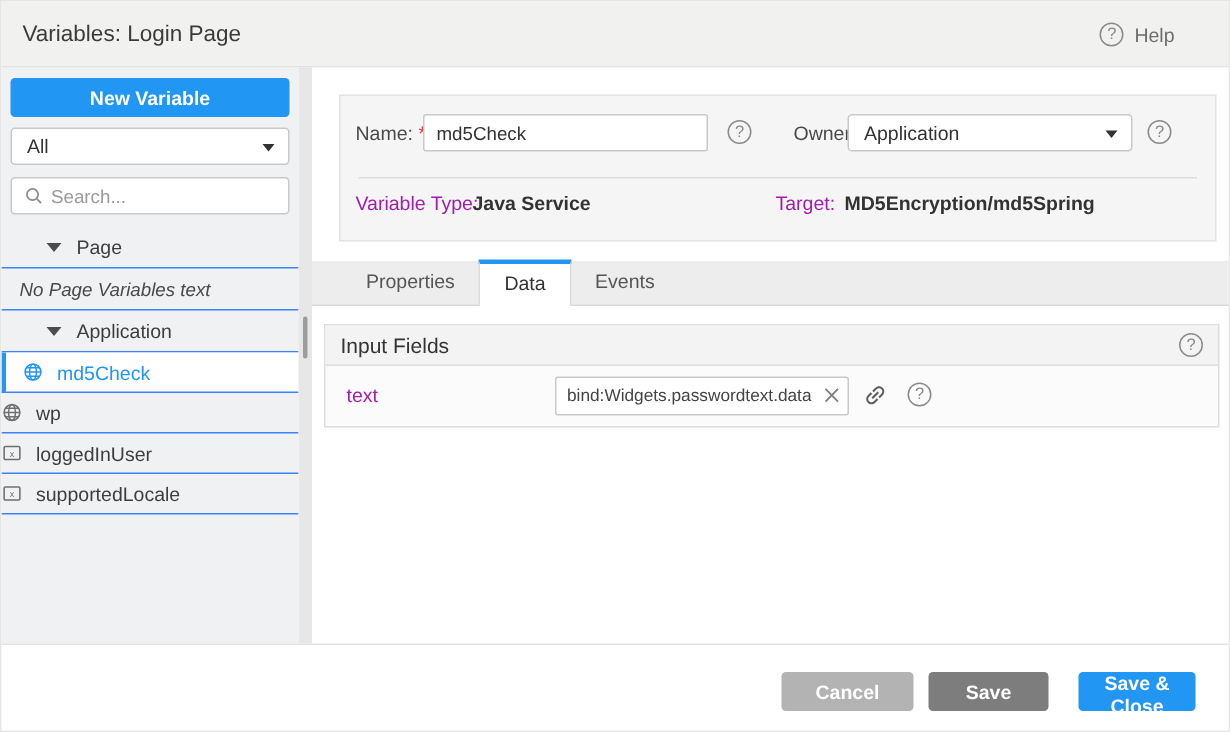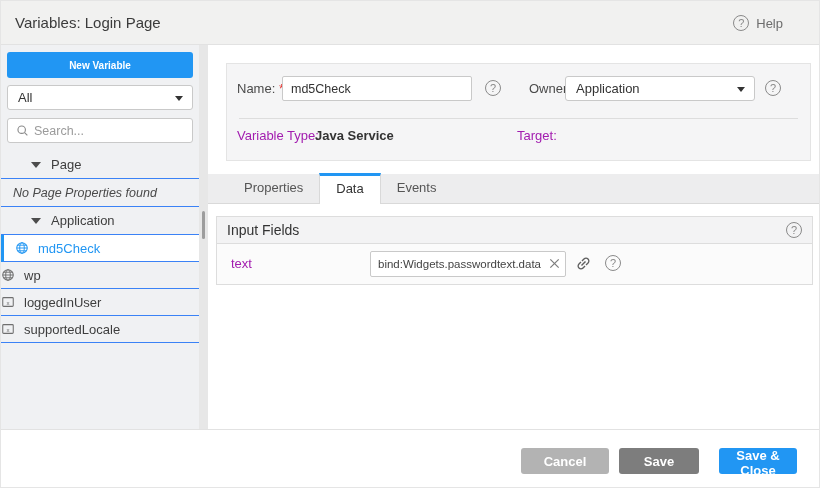--- a/index.html
+++ b/index.html
@@ -10,21 +10,21 @@
   
   .hdr { position:absolute; left:0; top:0; width:820px; height:44px; background:#f1f1f0; border-bottom:1px solid #e2e2e2;padding-left:16px; }
   .hdr-title { position:absolute; left:14px; top:0; line-height:44px; font-size:15px; color:#3b3b3b; }
   .hdr-help { position:absolute; right:38px; top:14px; display:flex; align-items:center; gap:7px; color:#6d6d6d; font-size:13px; cursor:pointer; }
 
   .qmark { display:inline-block; width:16px; height:16px; border:1px solid #8a8a8a; border-radius:50%; color:#8a8a8a; font-size:11px; line-height:14px; text-align:center; }
   .qmark::before { content:"?"; }
 
   
   .sidebar { position:absolute; left:0; top:44px; width:198px; height:386px; background:#f0f1f3; border-bottom:1px solid #dedede; }
-  .btn-new { position:absolute; left:6px; top:7px; width:186px; height:26px; background:#2196f3; color:#fff; border:none; border-radius:3px; font-size:10px; font-weight:bold; font-family:inherit; cursor:pointer; }
+  .btn-new { position:absolute; left:6px; top:7px; width:186px; height:26px; background:#2196f3; color:#fff; border:none; border-radius:3px; font-size:13px; font-weight:bold; font-family:inherit; cursor:pointer; }
   .fake-select { position:absolute; left:6px; width:186px; height:25px; background:#fff; border:1px solid #c9c9c9; border-radius:3px; font-size:13px; color:#333; line-height:23px; padding:0 10px; cursor:pointer; }
   .sel-all { top:40px; }
   .caret { position:absolute; right:9px; top:50%; margin-top:-2px; width:0; height:0; border-left:4px solid transparent; border-right:4px solid transparent; border-top:5px solid #333; }
   .searchbox { position:absolute; left:6px; top:73px; width:186px; height:25px; background:#fff; border:1px solid #c9c9c9; border-radius:3px; display:flex; align-items:center; padding:0 8px; gap:5px; }
   .searchbox input { border:none; outline:none; flex:1; font-size:12.5px; color:#333; font-family:inherit; background:transparent; min-width:0; }
   .searchbox input::placeholder { color:#9b9b9b; }
 
   .tree { position:absolute; left:0; top:106px; width:198px; }
   .trow { position:relative; height:28px; display:flex; align-items:center; border-bottom:1px solid #3b82f6; font-size:13px; color:#3e3e3e; cursor:pointer; }
   .trow.group { padding-left:30px; gap:10px; }
@@ -107,21 +107,21 @@
         <line x1="10.6" y1="10.6" x2="14" y2="14" stroke="#8a8a8a" stroke-width="1.4"></line>
       </svg>
       <input type="text" placeholder="Search..." style="">
     </div>
 
     <div class="tree">
       <div class="trow group">
         <span class="tri"></span>
         <span>Page</span>
       </div>
-      <div class="trow empty">No Page Properties found</div>
+      <div class="trow empty">No Page Variables text</div>
       <div class="trow group">
         <span class="tri"></span>
         <span>Application</span>
       </div>
 
       <div class="trow varitem selected">
         <span class="vicon">
           <svg width="14" height="14" viewBox="0 0 16 16">
             <circle cx="8" cy="8" r="6" fill="none" stroke="#2196f3" stroke-width="1.2"></circle>
             <ellipse cx="8" cy="8" rx="2.6" ry="6" fill="none" stroke="#2196f3" stroke-width="1.1"></ellipse>
@@ -184,20 +184,21 @@
           <span>Application</span>
           <span class="caret"></span>
         </div>
         <span class="qmark q-owner"></span>
       </div>
       <div class="fdivider"></div>
       <div class="frow2">
         <span class="fstatic-label" style="left:10px">Variable Type:</span>
         <span class="fstatic-value" style="left:88px">Java Service</span>
         <span class="fstatic-label" style="left:290px">Target:</span>
+        <span class="fstatic-value" style="left:336px">MD5Encryption/md5Spring</span>
       </div>
     </div>
 
     <div class="tabbar">
       <div class="tab">Properties</div>
       <div class="tab active">Data</div>
       <div class="tab">Events</div>
     </div>
 
     <div class="section">

